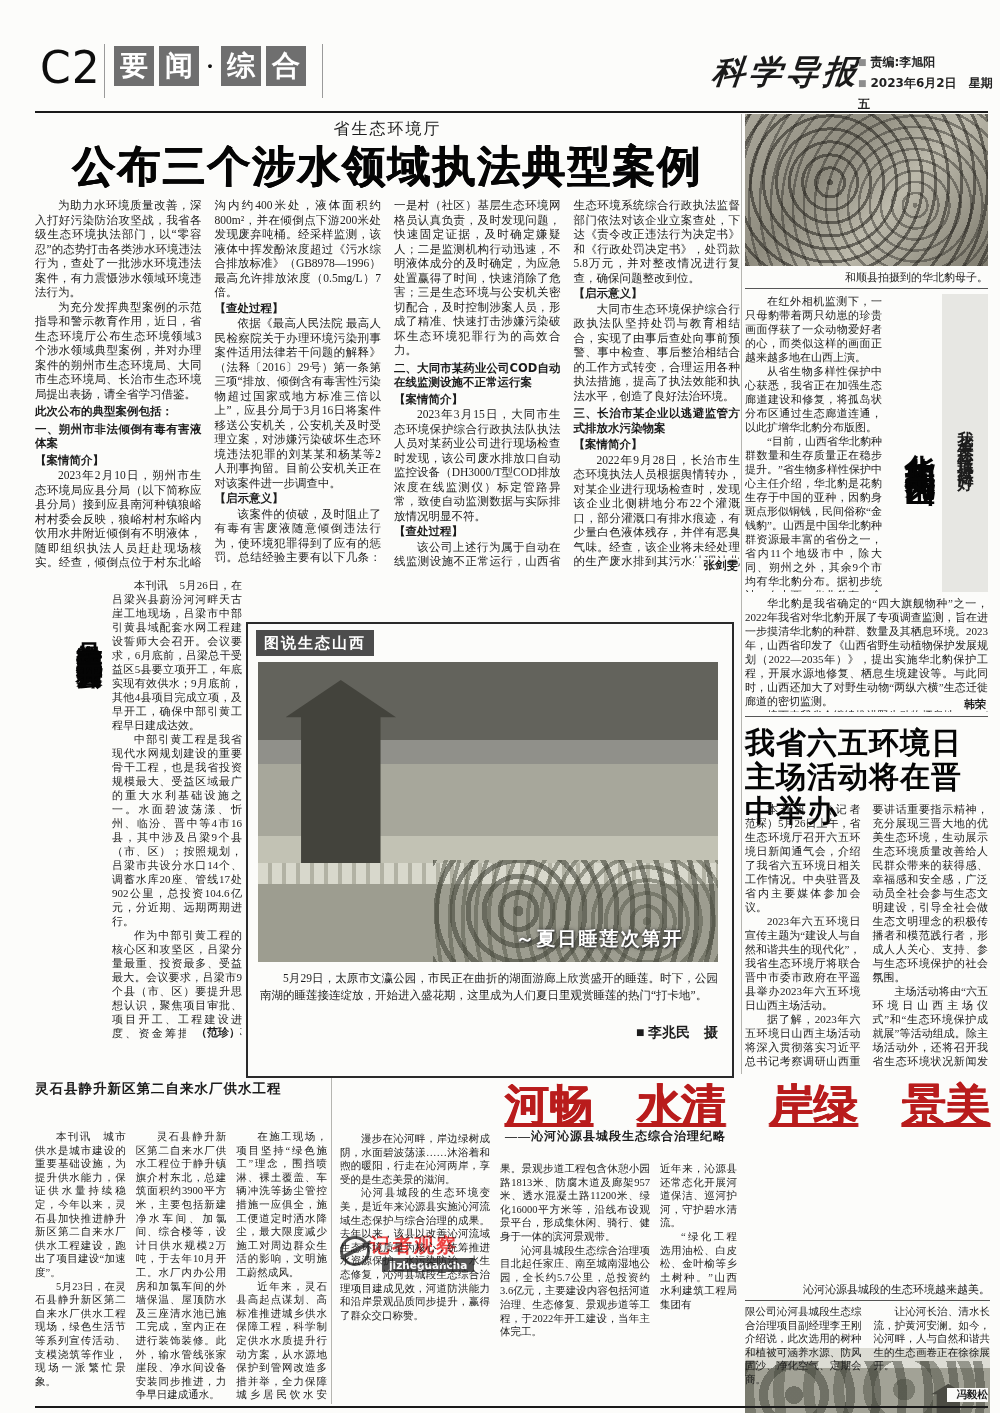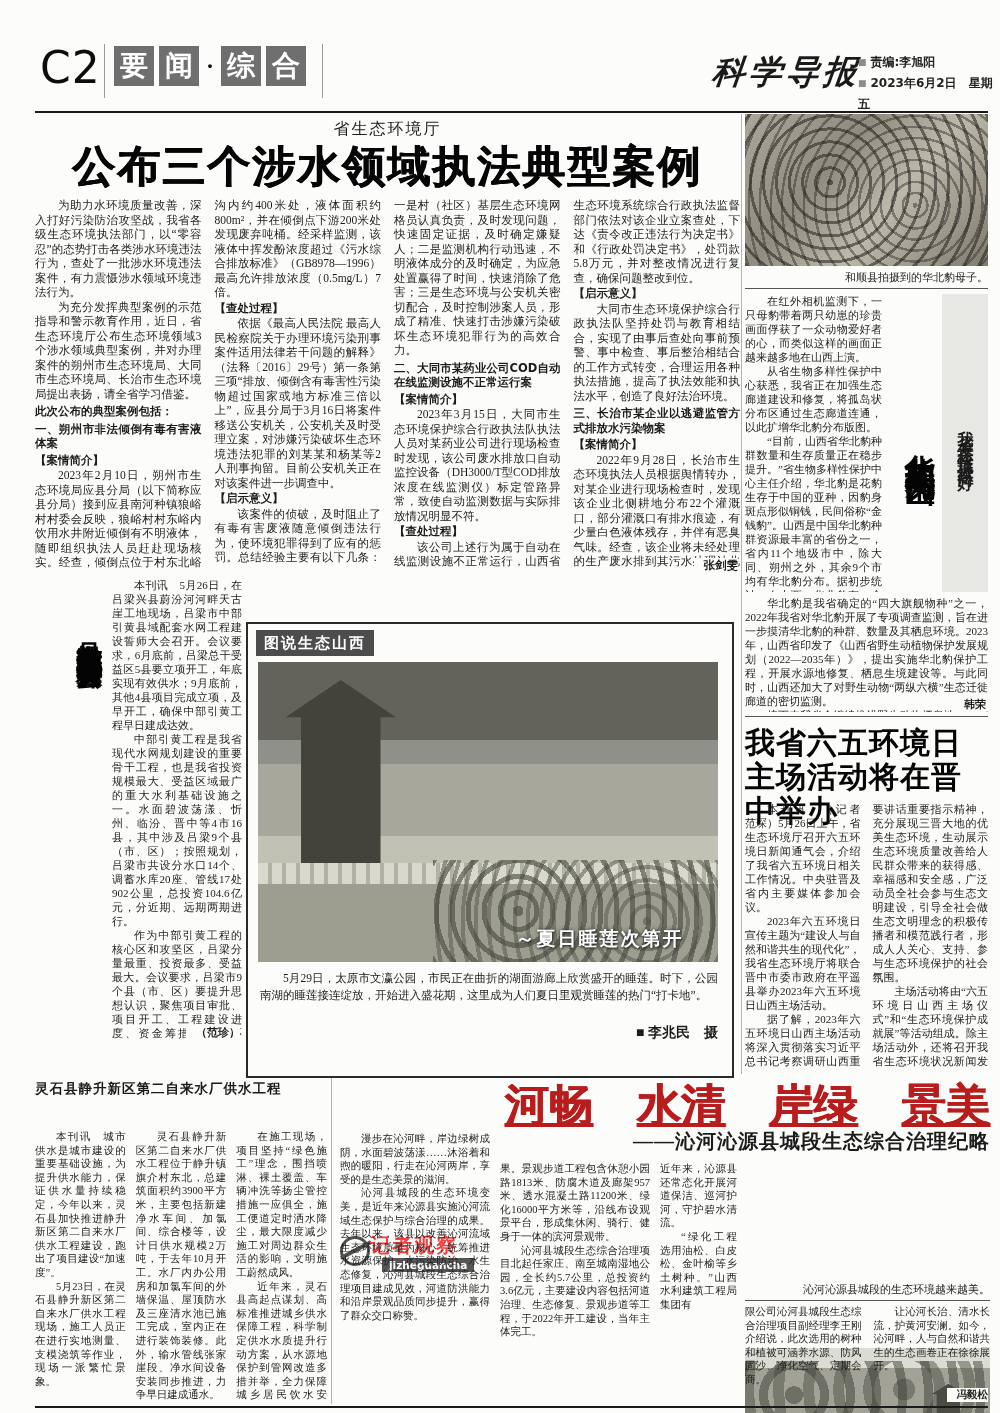--- a/index.html
+++ b/index.html
@@ -98,21 +98,21 @@
   
   .jz-logo{width:152px;height:46px;position:relative;}
   .jz-icon{position:absolute;left:0;top:4px;width:24px;height:24px;border:3px solid #4f4f4f;border-radius:50%;}
   .jz-slash{position:absolute;left:-4px;top:9px;width:34px;height:4px;background:#4f4f4f;transform:rotate(-28deg);}
   .jz-title{position:absolute;left:30px;top:0;font-family:"DejaVu Sans",sans-serif;font-weight:900;
             font-size:20px;color:#ef4444;letter-spacing:2px;}
   .jz-sub{position:absolute;left:42px;top:26px;background:#555;color:#fff;font-family:"DejaVu Sans",sans-serif;
           font-size:10.5px;font-weight:700;padding:1px 7px;}
   .qh-headline{display:flex;justify-content:space-between;width:485px;font-family:"DejaVu Sans",sans-serif;
                font-weight:900;font-size:44px;color:#b91c1c;text-shadow:0.6px 0 currentColor,-0.6px 0 currentColor;text-decoration:underline;}
-  .qh-sub{width:485px;text-align:right;font-size:20px;font-weight:600;letter-spacing:1px;}
+  .qh-sub{width:485px;text-align:left;font-size:12px;font-weight:600;letter-spacing:1px;}
   .qh-col{overflow:hidden;font-size:10.5px;line-height:13.6px;}
   .qh-dwrap{width:245px;height:97px;overflow:hidden;font-size:10.5px;line-height:13.6px;}
   .qh-dbody{column-count:2;column-gap:12px;height:97px;}
 </style>
 </head>
 <body>
 
 <div class="page">
 
   <div class="abs pageno" style="left:40px;top:42px;">C2</div>
@@ -214,21 +214,21 @@
       <div class="ps-overlay">～夏日睡莲次第开</div>
     </div>
     <div class="ps-cap">5月29日，太原市文瀛公园，市民正在曲折的湖面游廊上欣赏盛开的睡莲。时下，公园南湖的睡莲接连绽放，开始进入盛花期，这里成为人们夏日里观赏睡莲的热门“打卡地”。</div>
     <div class="ps-credit">■ 李兆民　摄</div>
   </div>
 
   <div class="abs ls-kicker" style="left:35px;top:1080px;">灵石县静升新区第二自来水厂供水工程</div>
   <div class="abs ls-bodywrap" style="left:35px;top:1130px;">
     <div class="ls-body">
         <div class="blk-p">本刊讯　城市供水是城市建设的重要基础设施，为提升供水能力，保证供水量持续稳定，今年以来，灵石县加快推进静升新区第二自来水厂供水工程建设，跑出了项目建设“加速度”。</div>
-        <div class="blk-p">5月23日，在灵石县静升新区第二自来水厂供水工程现场，施工人员正在进行实地测量、支模浇筑等作业，现场一派繁忙景象。</div>
+        <div class="blk-p">5月23日，在灵石县静升新区第二自来水厂供水工程现场，绿色生活节等系列宣传活动、支模浇筑等作业，现场一派繁忙景象。</div>
         <div class="blk-p">灵石县静升新区第二自来水厂供水工程位于静升镇旗介村东北，总建筑面积约3900平方米，主要包括新建净水车间、加氯间、综合楼等，设计日供水规模2万吨，于去年10月开工。水厂内办公用房和加氯车间的外墙保温、屋顶防水及三座清水池已施工完成，室内正在进行装饰装修。此外，输水管线张家崖段、净水间设备安装同步推进，力争早日建成通水。</div>
         <div class="blk-p">在施工现场，项目坚持“绿色施工”理念，围挡喷淋、裸土覆盖、车辆冲洗等扬尘管控措施一应俱全，施工便道定时洒水降尘，最大限度减少施工对周边群众生活的影响，文明施工蔚然成风。</div>
         <div class="blk-p">近年来，灵石县高起点谋划、高标准推进城乡供水保障工程，科学制定供水水质提升行动方案，从水源地保护到管网改造多措并举，全力保障城乡居民饮水安全，让群众喝上“放心水”。</div>
       </div>
   </div>
 
   <div class="rule-v" style="left:331px;top:1078px;height:326px;background:#b5b5b0;"></div>
 
   <div class="abs jz-logo" style="left:340px;top:1080px;">
     <div class="jz-icon">

